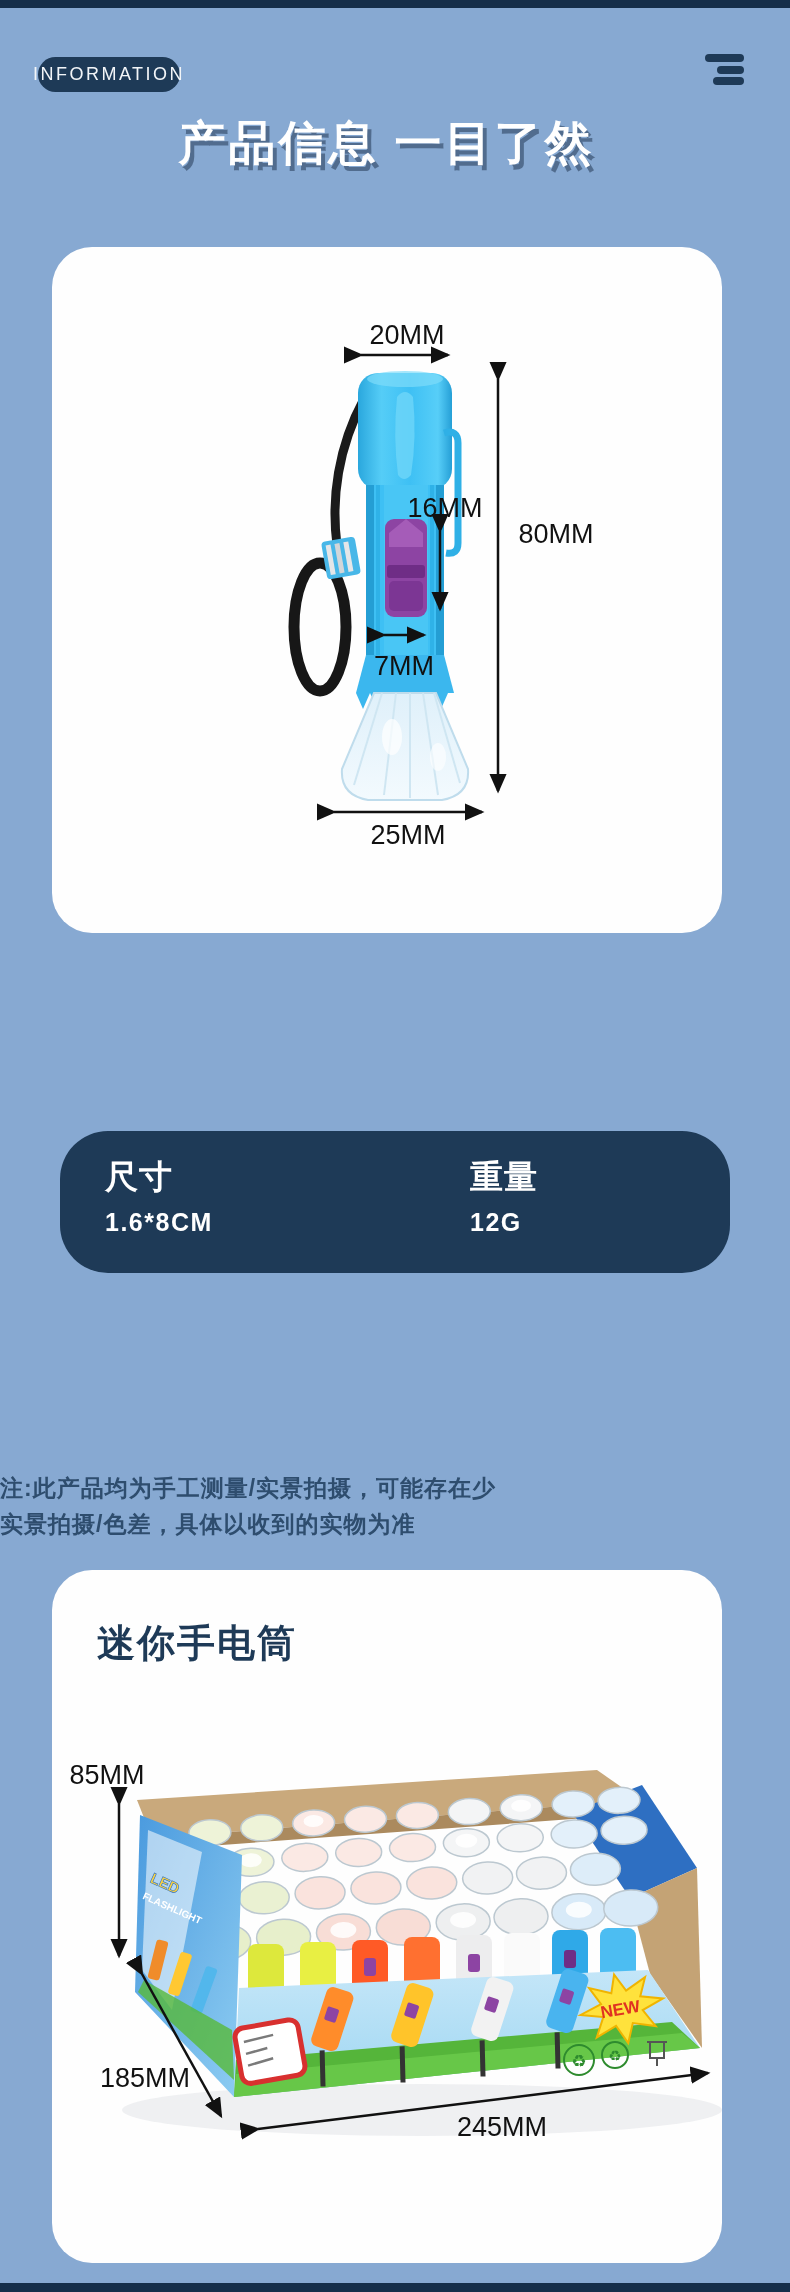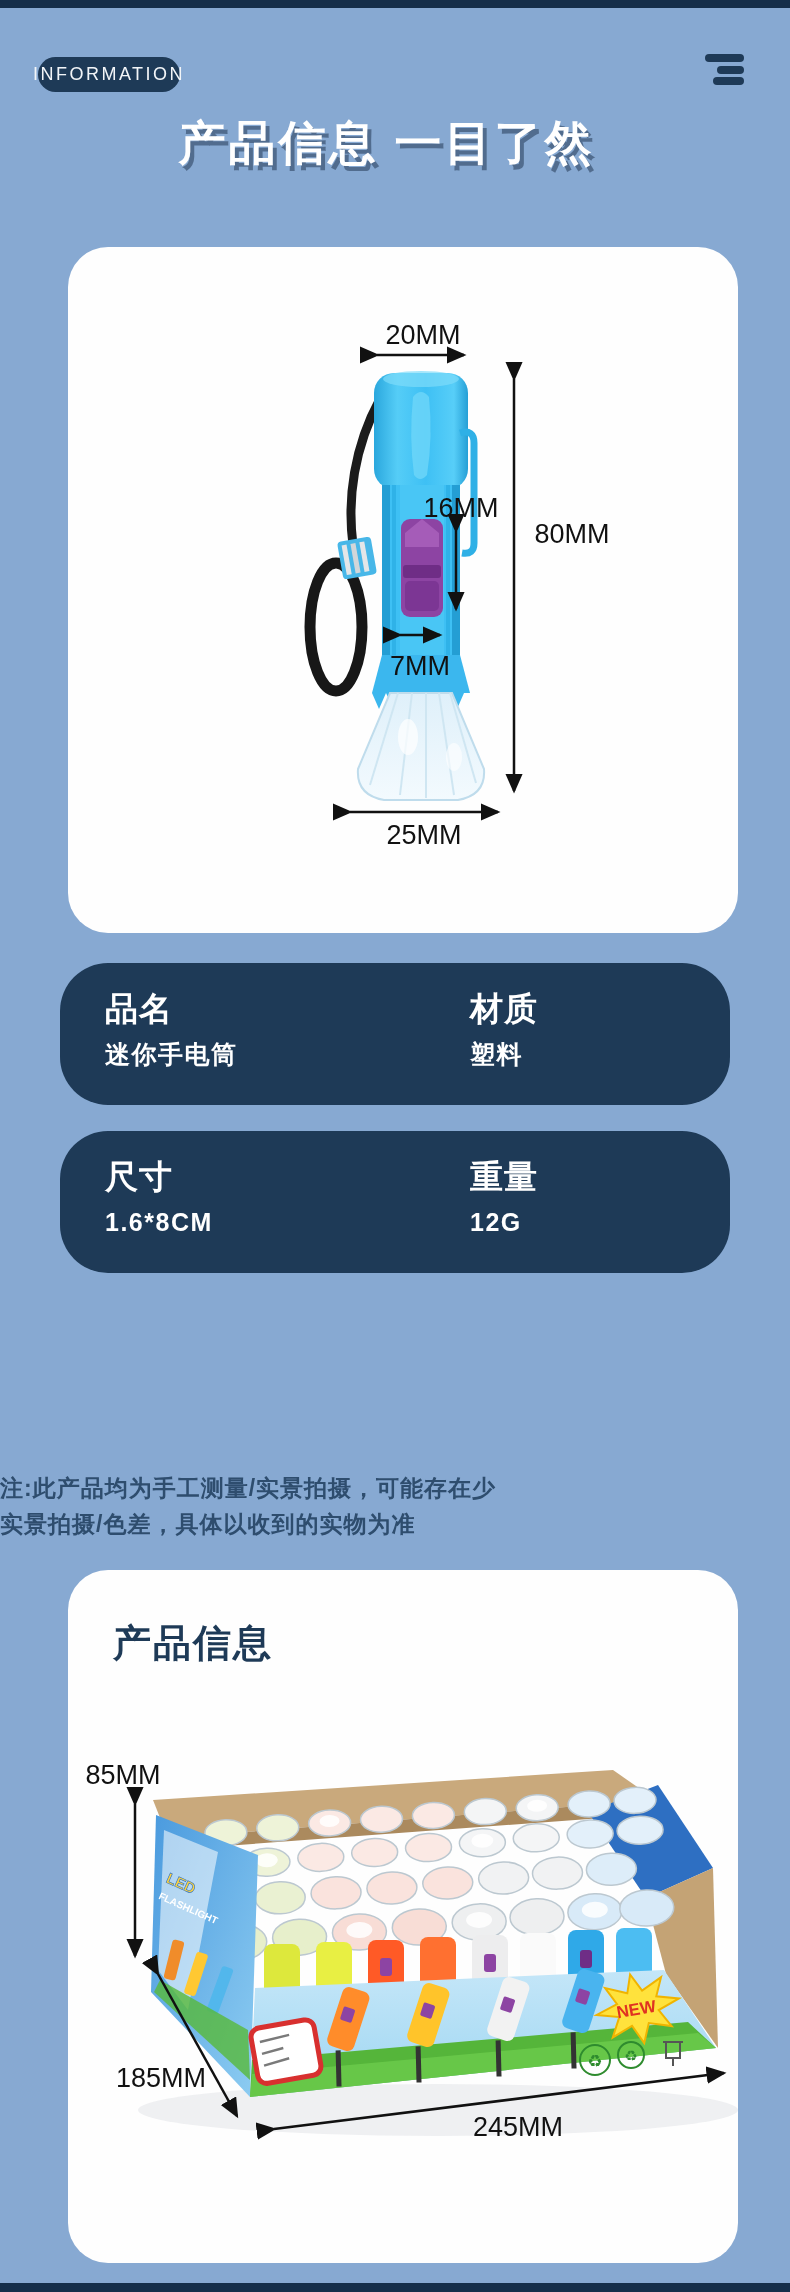--- a/index.html
+++ b/index.html
@@ -22,21 +22,21 @@
   #menu-icon .mbar{height:8px;border-radius:4px;background:#1e3a57;margin-bottom:3.5px;margin-left:auto;}
   #menu-icon .m1{width:39px;}
   #menu-icon .m2{width:27px;}
   #menu-icon .m3{width:31px;}
   #page-title{
     position:absolute;left:0;top:112px;width:773px;text-align:center;
     font-size:47px;font-weight:900;color:#ffffff;letter-spacing:3px;
     text-shadow:4px 5px 0 rgba(27,48,74,.5);
   }
   
-  .white-card{position:absolute;left:68px;width:670px;background:#fefefe;border-radius:40px;}
+  .white-card{position:absolute;left:52px;width:670px;background:#fefefe;border-radius:40px;}
   #photo-card{top:247px;height:686px;}
   #package-card{top:1570px;height:693px;}
   .spec-card{
     position:absolute;left:60px;width:670px;height:142px;
     background:#1e3a57;border-radius:48px;color:#fff;
   }
   #spec-card-0{top:963px;} #spec-card-1{top:1131px;} #spec-card-2{top:1305px;}
   .spec-col{position:absolute;top:24px;}
   .spec-col.c0{left:45px;} .spec-col.c1{left:410px;}
   .spec-label{font-size:33px;font-weight:800;letter-spacing:1px;line-height:44px;}
@@ -155,48 +155,38 @@
       </g>
 
       <text class="dim-text" x="355" y="97" text-anchor="middle">20MM</text>
       <text class="dim-text" x="393" y="270" text-anchor="middle">16MM</text>
       <text class="dim-text" x="504" y="296" text-anchor="middle">80MM</text>
       <text class="dim-text" x="352" y="428" text-anchor="middle">7MM</text>
       <text class="dim-text" x="356" y="597" text-anchor="middle">25MM</text>
     </svg>
   </div>
 
-  <div id="spec-card-0" class="spec-card">
-    <div class="spec-col c0">
-      <div class="spec-label">品名</div>
-      <div class="spec-value">迷你手电筒</div>
-    </div>
-    <div class="spec-col c1">
-      <div class="spec-label">材质</div>
-      <div class="spec-value">塑料</div>
-    </div>
-  </div>
   <div id="spec-card-1" class="spec-card">
     <div class="spec-col c0">
       <div class="spec-label">尺寸</div>
       <div class="spec-value">1.6*8CM</div>
     </div>
     <div class="spec-col c1">
       <div class="spec-label">重量</div>
       <div class="spec-value">12G</div>
     </div>
   </div>
 
   <div id="note">
     <div>注:此产品均为手工测量/实景拍摄，可能存在少</div>
     <div>实景拍摄/色差，具体以收到的实物为准</div>
   </div>
 
   <div id="package-card" class="white-card">
-    <div id="package-title">产品信息</div>
+    <div id="package-title">迷你手电筒</div>
 
     <svg id="box-figure" width="670" height="445" viewBox="0 0 670 445">
       <defs>
         <marker id="ah2" markerWidth="10" markerHeight="10" refX="7" refY="3.5" orient="auto">
           <path d="M0,0 L8,3.5 L0,7 Z" fill="#111"></path>
         </marker>
         <linearGradient id="sidepan" x1="0" y1="0" x2="1" y2="1">
           <stop offset="0" stop-color="#4a9ade"></stop>
             <stop offset="1" stop-color="#8ecdf2"></stop>
         </linearGradient>

